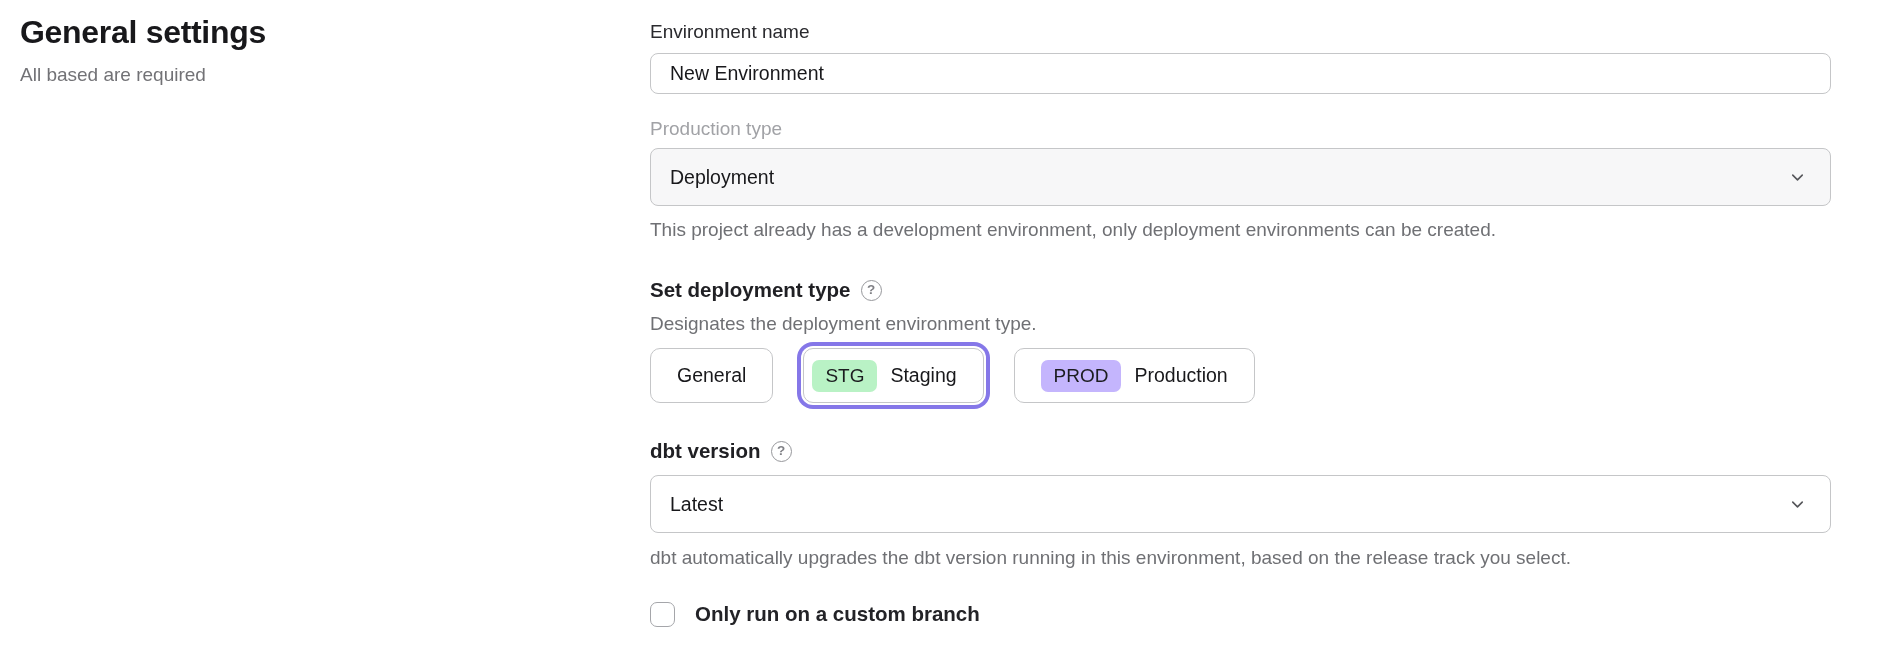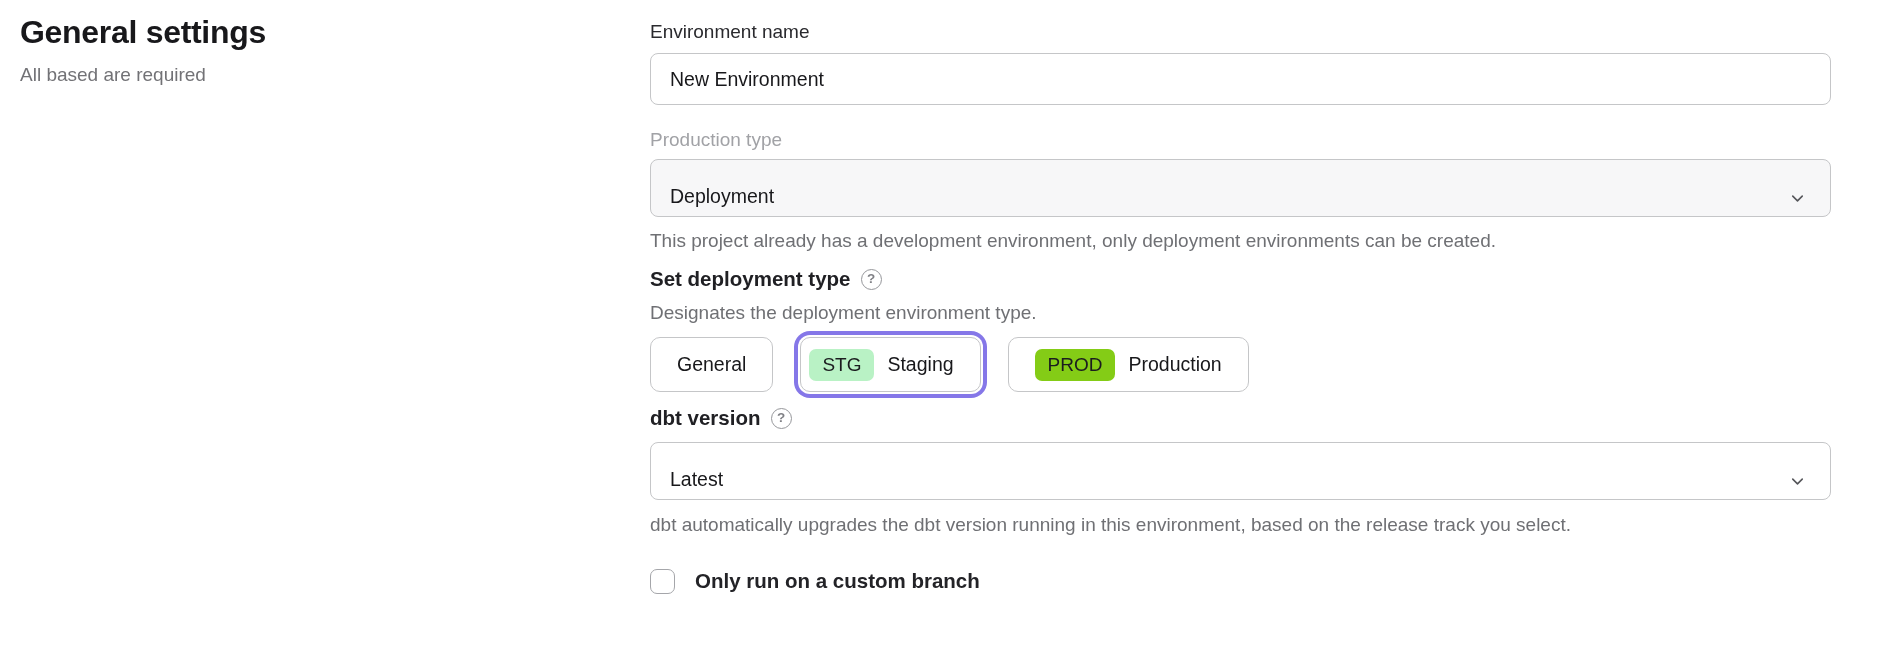--- a/index.html
+++ b/index.html
@@ -16,75 +16,75 @@
     letter-spacing: -0.3px; line-height: 38px;
   }
   .page-subtitle { font-size: 19px; color: #727276; margin-top: 12px; line-height: 24px; }
 
   .form-panel { position: absolute; left: 650px; top: 20px; width: 1181px; }
 
   .field-label { font-size: 19px; color: #2a2a2e; line-height: 24px; margin-bottom: 9px; }
   .field-label.disabled { color: #a1a2a6; }
 
   .text-input {
-    width: 100%; height: 52px;
+    width: 100%; height: 41px;
     border: 1px solid #c5c6c8; border-radius: 8px;
     padding: 0 19px; font-size: 19.5px; color: #18181b;
     font-family: "Liberation Sans", "DejaVu Sans", sans-serif;
     background: #ffffff; outline: none; display: block;
   }
 
   .select-box {
     width: 100%; height: 58px;
     border: 1px solid #c5c6c8; border-radius: 8px;
     padding: 8px 19px; font-size: 19.5px; color: #18181b;
     background: #ffffff;
-    display: flex; align-items: flex-end; justify-content: space-between;
+    display: flex; align-items: center; justify-content: space-between;
     cursor: pointer;
   }
   .select-box.disabled { background: #f7f7f8; cursor: default; }
   .chevron-icon { display: flex; align-items: center; margin-right: 4px; }
 
   .helper-text { font-size: 19px; color: #6f7074; line-height: 24px; margin-top: 12px; }
 
   .section-heading {
     display: flex; align-items: center; gap: 10px;
     font-size: 20.5px; font-weight: 700; color: #202024; line-height: 26px;
   }
   .mt-env-type { margin-top: 23px; margin-bottom: 7px; }
-  .mt-section { margin-top: 13px; }
+  .mt-section { margin-top: 35px; }
   .help-icon {
     width: 21px; height: 21px; border-radius: 50%;
     border: 1.5px solid #96979b; color: #808186;
     font-size: 13.5px; font-weight: 600;
     display: inline-flex; align-items: center; justify-content: center;
     line-height: 1; flex: 0 0 auto;
   }
   .section-desc { font-size: 19px; color: #6f7074; line-height: 24px; margin-top: 9px; }
 
-  .button-row { display: flex; align-items: center; gap: 18px; margin-top: 12px; }
+  .button-row { display: flex; align-items: center; gap: 7px; margin-top: 12px; }
   .type-button {
     height: 55px; background: #ffffff;
     border: 1px solid #c5c6c8; border-radius: 10px;
     display: inline-flex; align-items: center; justify-content: center;
     padding: 0 26px; font-size: 19.5px; font-weight: 500; color: #18181b;
     font-family: "Liberation Sans", "DejaVu Sans", sans-serif;
     cursor: pointer;
   }
   .type-button.selected {
     box-shadow: 0 0 0 2px #ffffff, 0 0 0 6px #8577e8;
-    margin: 0 9px;
+    margin: 0 23px;
     padding-left: 8px;
   }
   .type-badge {
     border-radius: 7px; padding: 5px 13px; margin-right: 13px;
     font-size: 19px; font-weight: 500; color: #1b1c1f;
   }
   .type-badge.stg  { background: #b9f2c5; }
-  .type-badge.prod { background: #84cc16; }
+  .type-badge.prod { background: #c4b5fd; }
 
   .mt-select { margin-top: 11px; }
   .helper-text.wide { margin-top: 13px; }
 
   .checkbox-row { display: flex; align-items: center; margin-top: 31px; cursor: pointer; }
   .checkbox-box {
     width: 25px; height: 25px; border: 1px solid #a5a6aa; border-radius: 7px;
     background: #ffffff; flex: 0 0 auto;
   }
   .checkbox-label { font-size: 20.5px; font-weight: 600; color: #232327; margin-left: 20px; line-height: 26px; }

